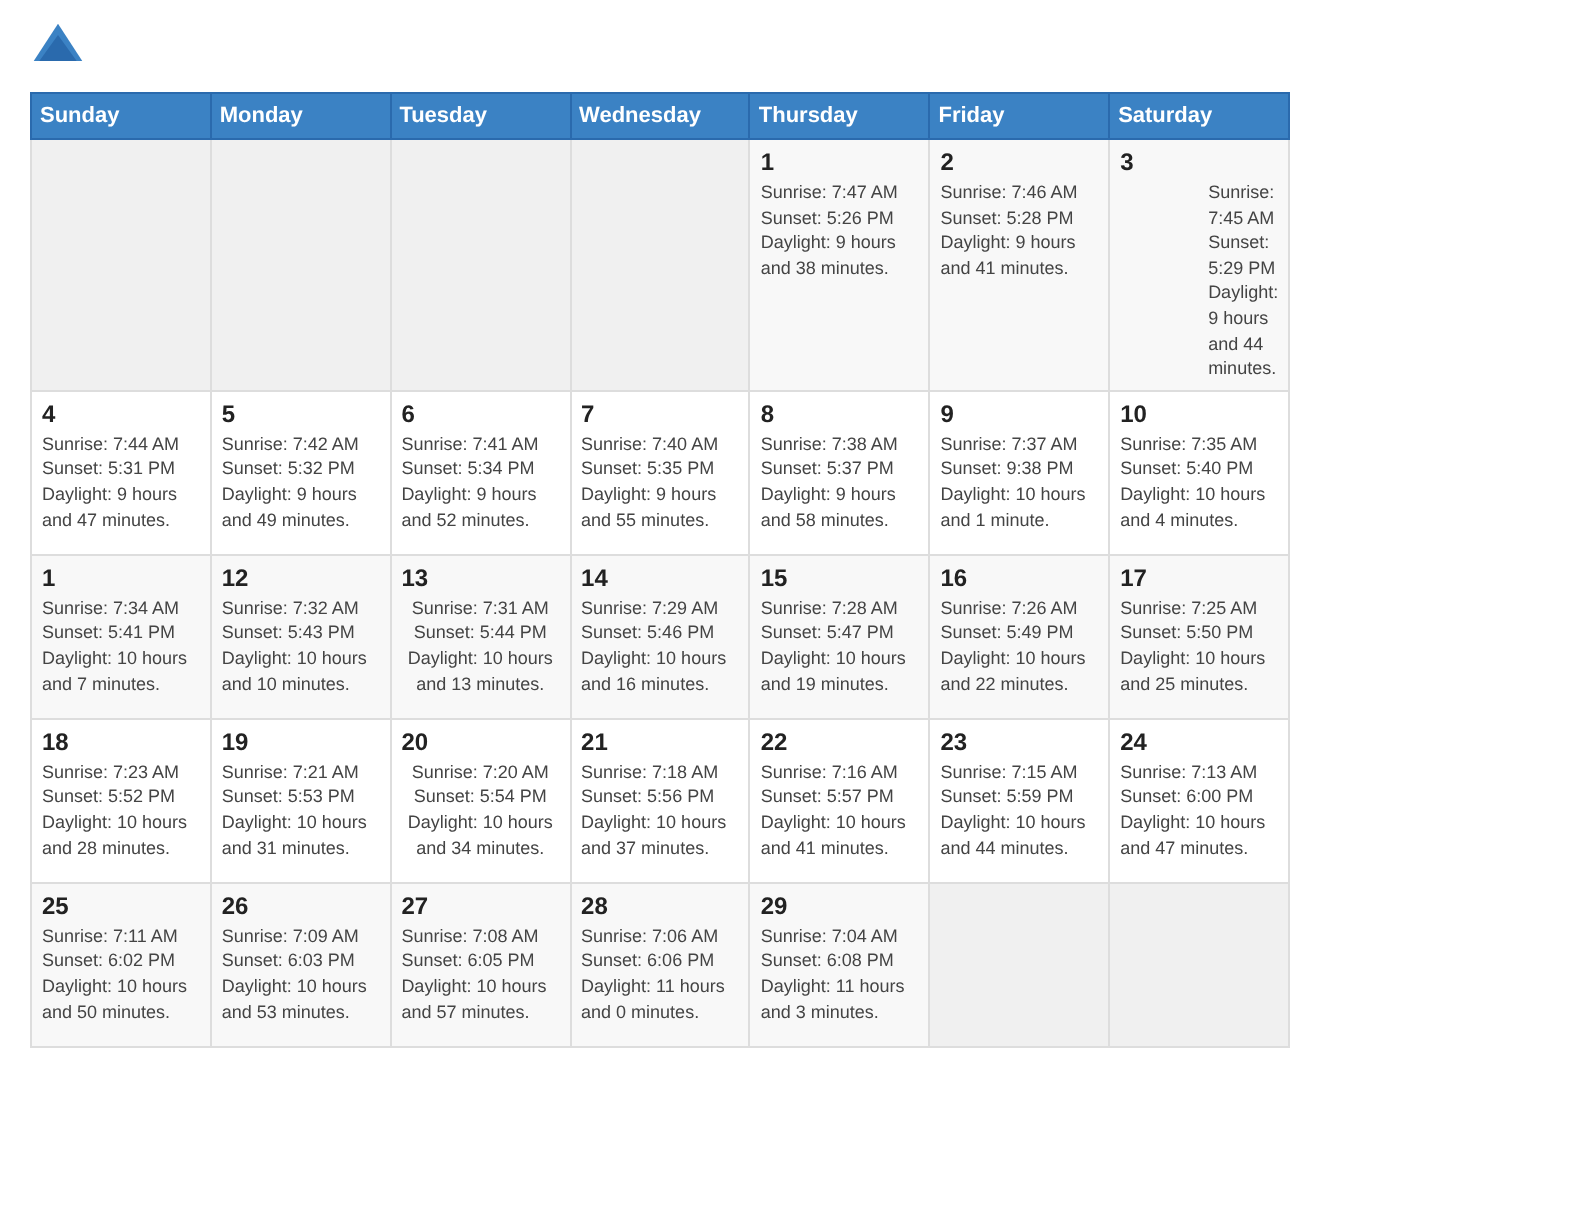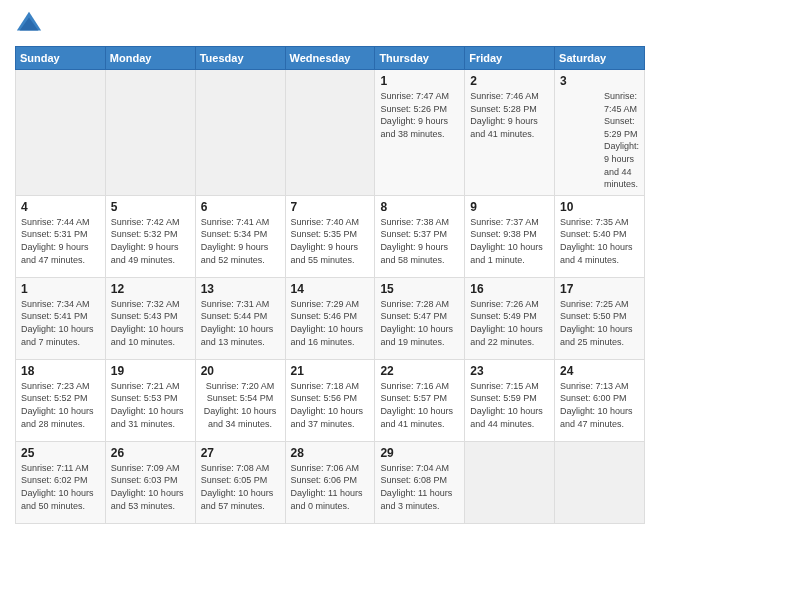--- a/index.html
+++ b/index.html
@@ -213,21 +213,21 @@
           </td>
           <td>
             <span class="day-number">12</span>
             <div class="day-info" style="white-space: pre-line;">Sunrise: 7:32 AM
 Sunset: 5:43 PM
 Daylight: 10 hours
 and 10 minutes.</div>
           </td>
           <td>
             <span class="day-number">13</span>
-            <div class="day-info" style="white-space: pre-line;">Sunrise: 7:31 AM
+            <div class="day-info" style="white-space: pre-line; text-align: center;">Sunrise: 7:31 AM
 Sunset: 5:44 PM
 Daylight: 10 hours
 and 13 minutes.</div>
           </td>
           <td>
             <span class="day-number">14</span>
             <div class="day-info" style="white-space: pre-line;">Sunrise: 7:29 AM
 Sunset: 5:46 PM
 Daylight: 10 hours
 and 16 minutes.</div>

